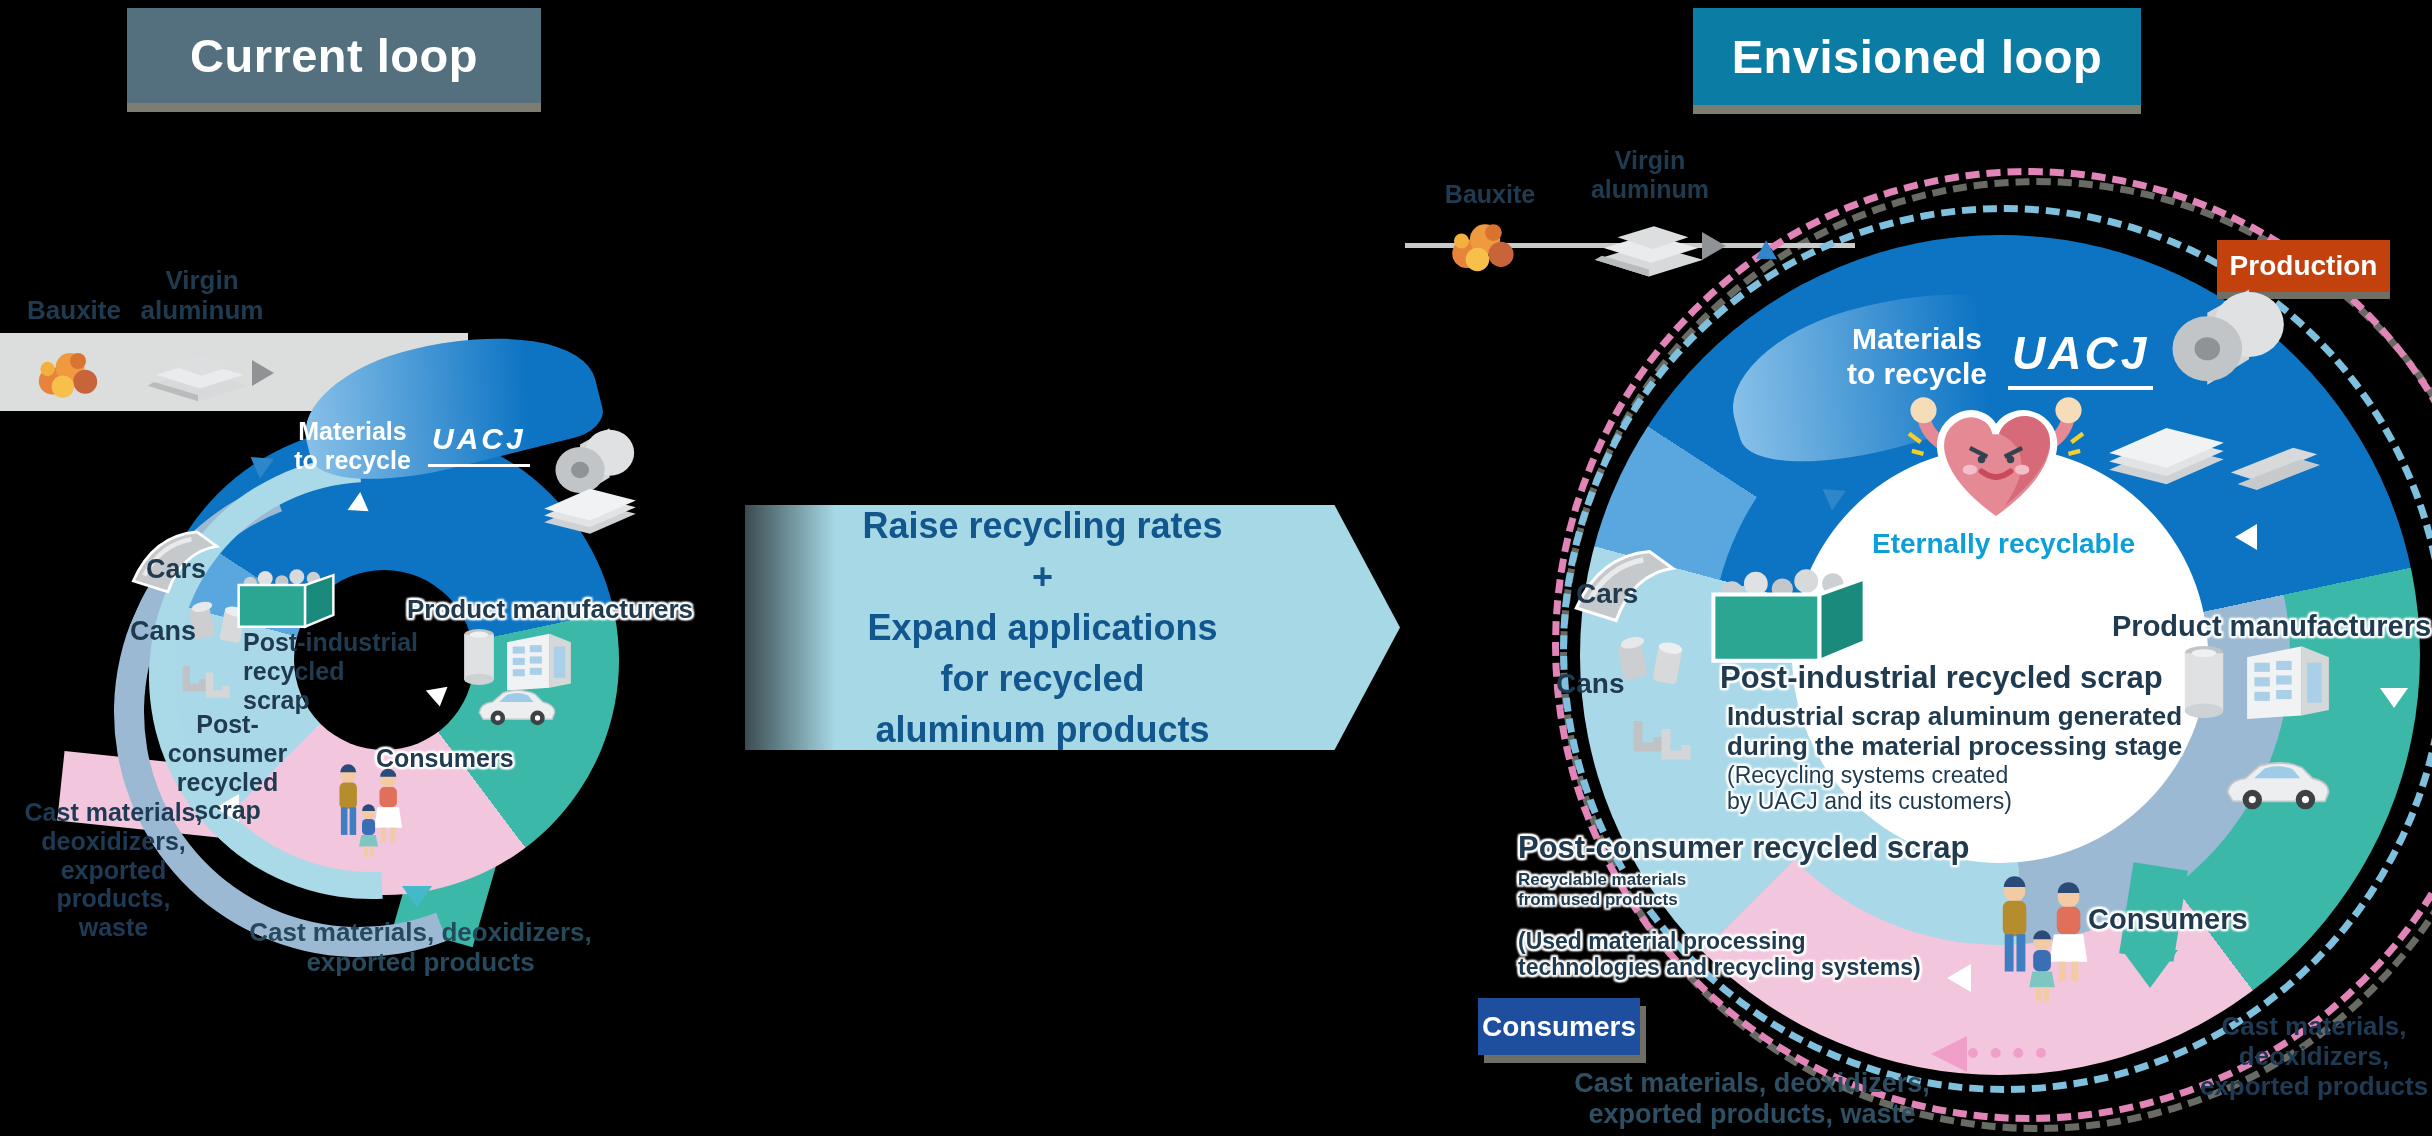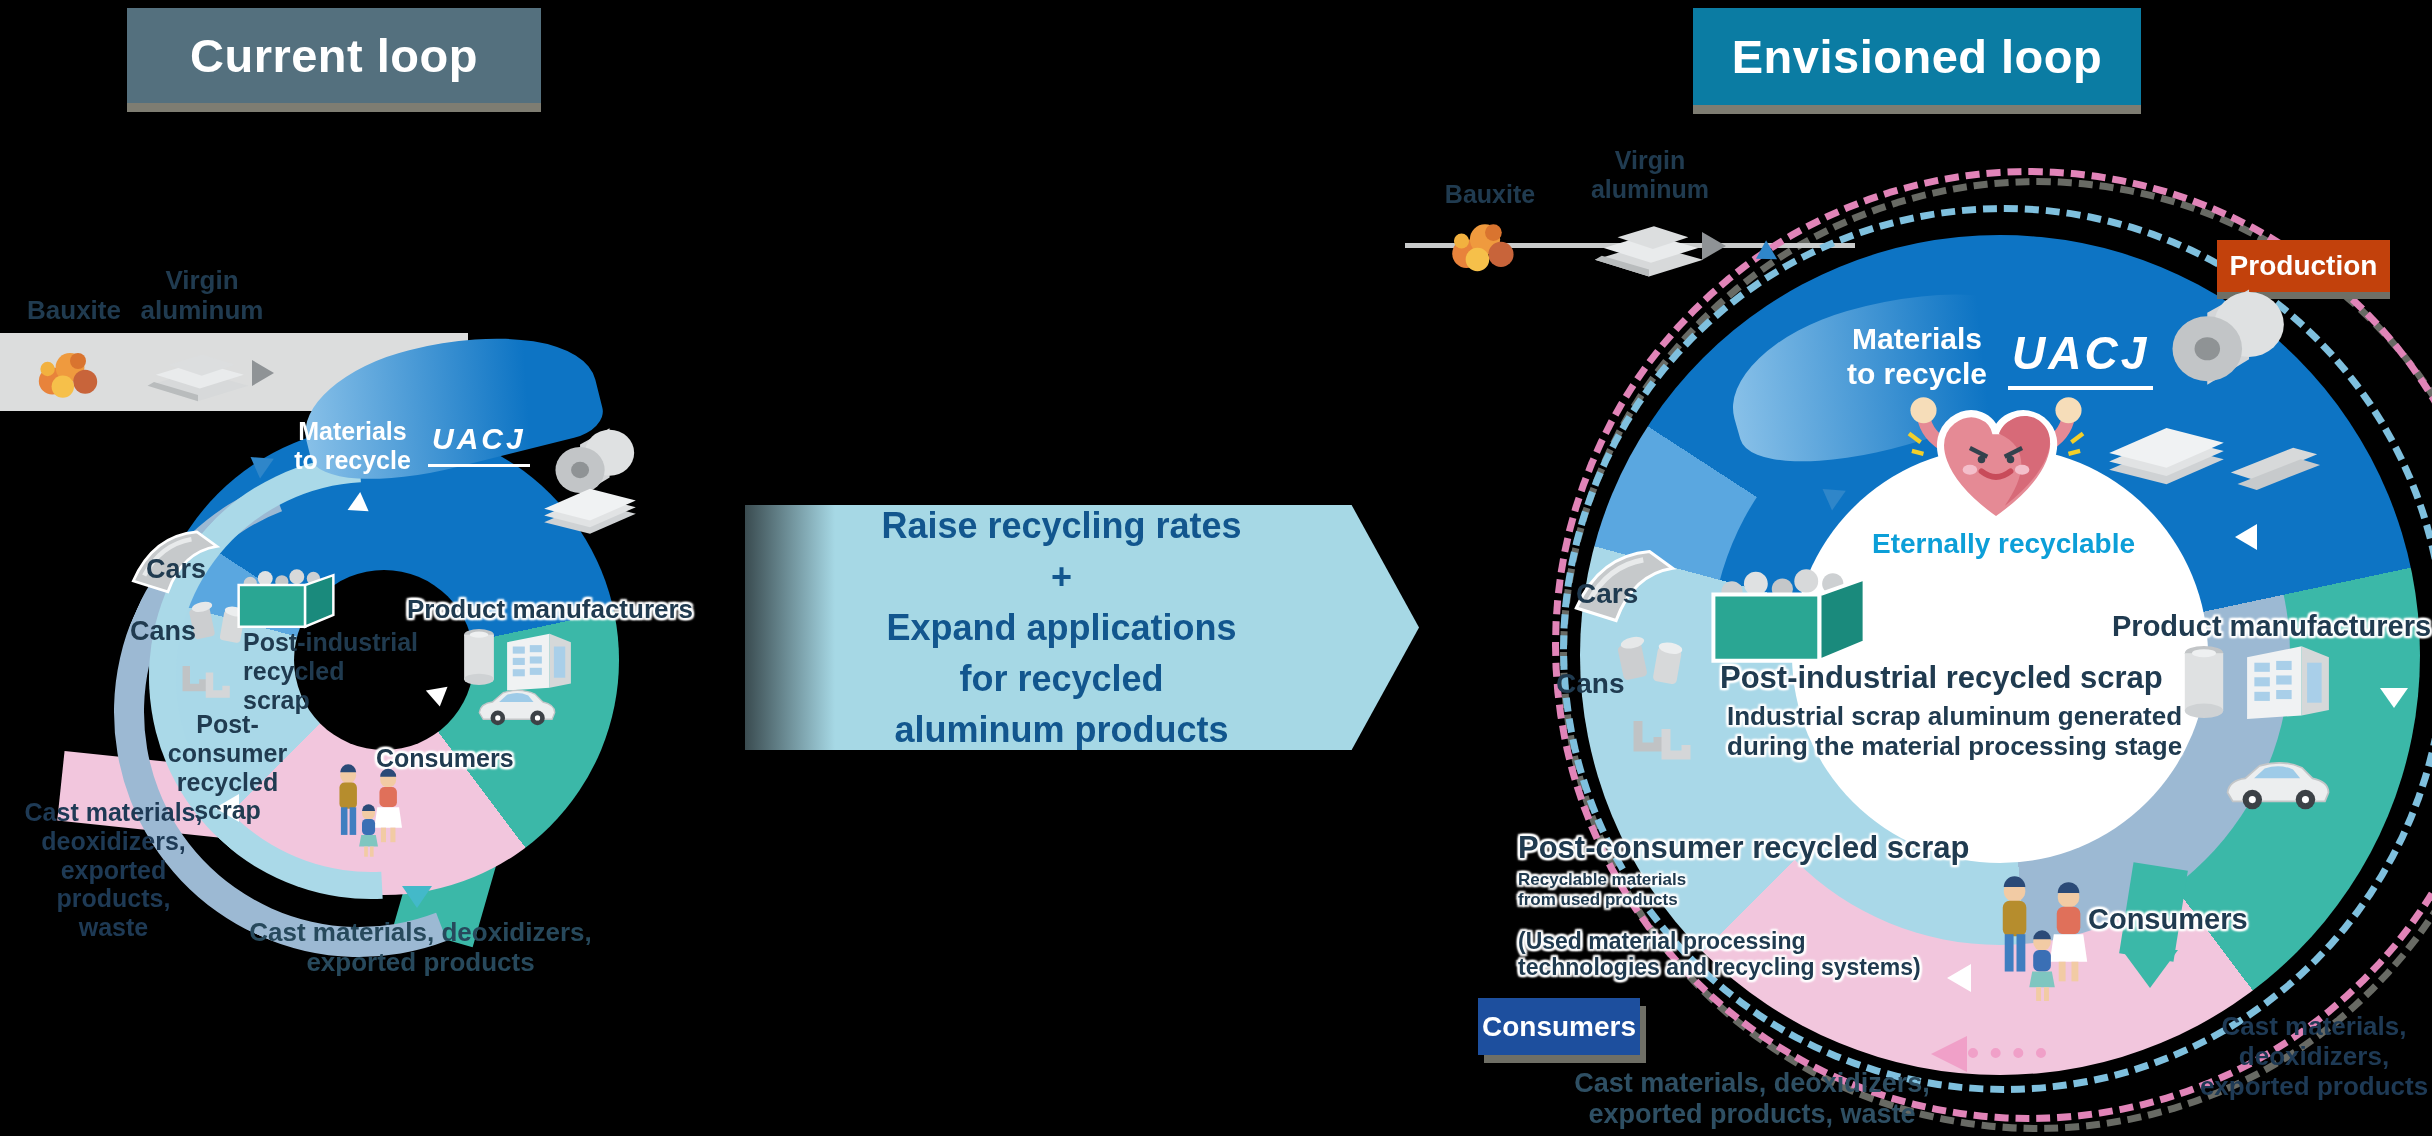--- a/index.html
+++ b/index.html
@@ -193,21 +193,21 @@
   <div class="ab ctr b pre lh" style="left:248px;top:918px;width:345px;font-size:26px;color:#27495c;z-index:10;">Cast materials, deoxidizers,
 exported products</div>
 
   <span class="ab tri" style="left:352px;top:496px;border-left:18px solid #fff;border-top:11px solid transparent;border-bottom:11px solid transparent;transform:rotate(35deg);z-index:10;"></span>
   <span class="ab tri" style="left:428px;top:688px;border-left:18px solid #fff;border-top:11px solid transparent;border-bottom:11px solid transparent;transform:rotate(80deg);z-index:10;"></span>
   <span class="ab tri" style="left:246px;top:450px;border-left:20px solid #2f86c9;border-top:12px solid transparent;border-bottom:12px solid transparent;transform:rotate(215deg);z-index:10;"></span>
 
   <div class="ab" style="left:745px;top:505px;width:655px;height:245px;z-index:1;
               background:linear-gradient(90deg,rgba(166,216,229,.35),#a6d8e5 90px);
               clip-path:polygon(0 0,90% 0,100% 50%,90% 100%,0 100%);
-              display:flex;align-items:center;justify-content:center;padding-left:19px;">
+              display:flex;align-items:center;justify-content:center;">
     <div class="ctr b pre" style="font-size:36px;color:#12568e;line-height:1.42;margin-right:60px;">Raise recycling rates
 +
 Expand applications
 for recycled
 aluminum products</div>
   </div>
 
   <div class="ab hdr" style="left:1693px;top:8px;width:448px;height:97px;background:#0b7ca3;">
     <span>Envisioned loop</span>
   </div>
@@ -337,20 +337,22 @@
         <circle cx="78" cy="28" r="9" fill="#d7d9da"></circle>
         <circle cx="98" cy="30" r="8" fill="#cdd0d2"></circle>
         <polygon points="8,38 88,38 88,88 8,88" fill="#2aa693" stroke="#fff" stroke-width="3"></polygon>
         <polygon points="88,88 88,38 122,26 122,74" fill="#1a8a7c" stroke="#fff" stroke-width="3"></polygon>
       </svg>
   </span>
 
   <div class="ab b navy nowrap halo" style="left:1720px;top:660px;font-size:31px;z-index:10;">Post-industrial recycled scrap</div>
   <div class="ab b navy pre lh halo" style="left:1727px;top:702px;font-size:26px;z-index:10;">Industrial scrap aluminum generated
 during the material processing stage</div>
+  <div class="ab navy pre lh halo" style="left:1727px;top:762px;font-size:23px;font-weight:400;z-index:10;">(Recycling systems created
+by UACJ and its customers)</div>
 
   <div class="ab b navy nowrap halo" style="left:2112px;top:610px;font-size:29px;z-index:10;">Product manufacturers</div>
   <span class="ab" style="left:2180px;top:642px;z-index:9;">
     <svg width="48" height="80" viewBox="0 0 60 100">
         <ellipse cx="30" cy="14" rx="24" ry="9" fill="#c2c5c7"></ellipse>
         <rect x="6" y="14" width="48" height="72" fill="#dfe1e2"></rect>
         <ellipse cx="30" cy="86" rx="24" ry="9" fill="#cfd2d4"></ellipse>
         <ellipse cx="30" cy="14" rx="15" ry="5" fill="#eef0f1"></ellipse>
       </svg>
   </span>

